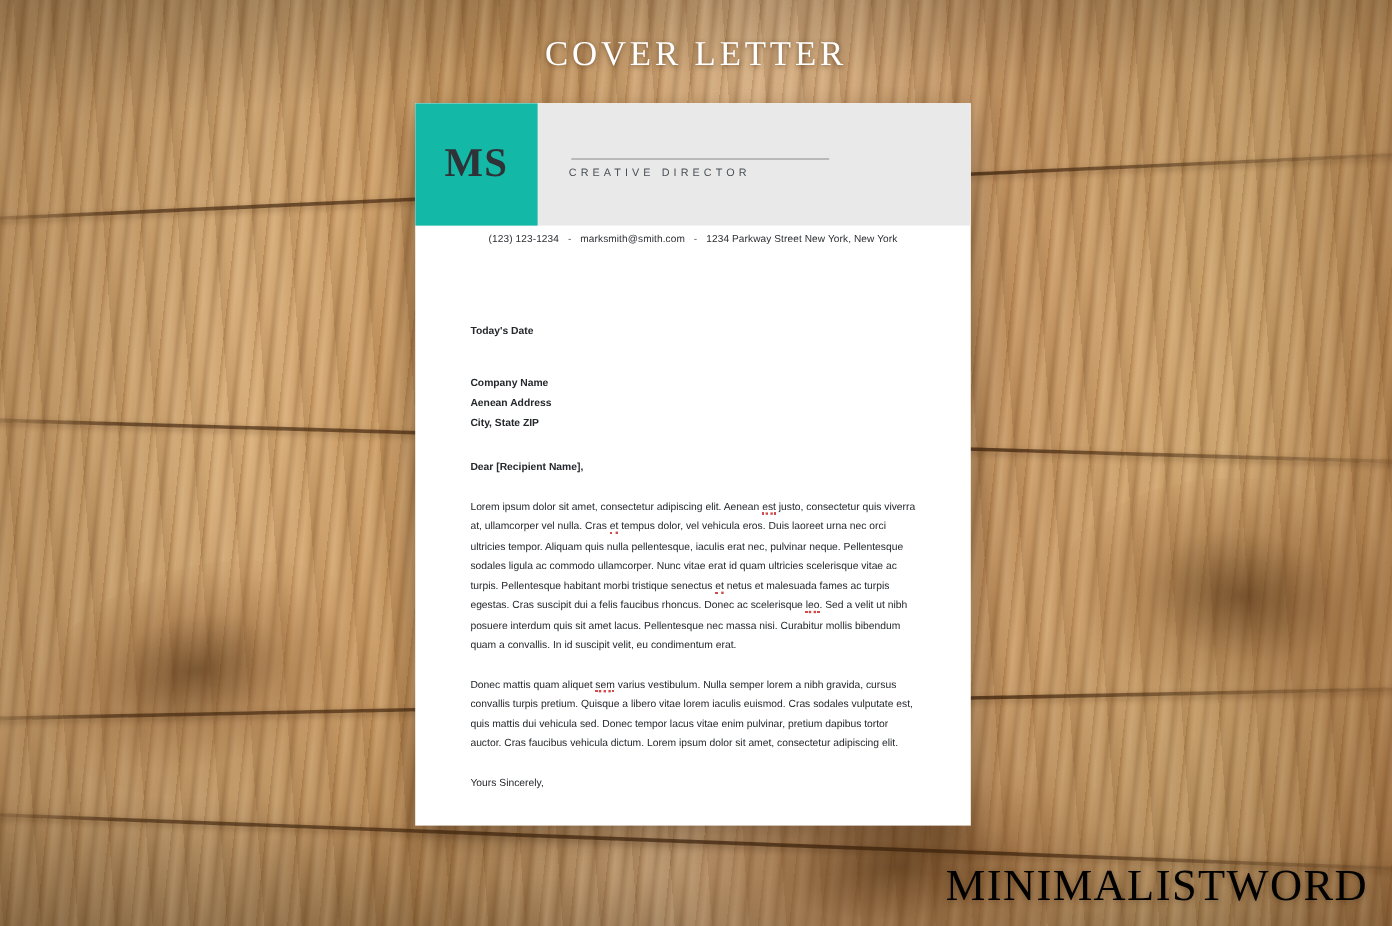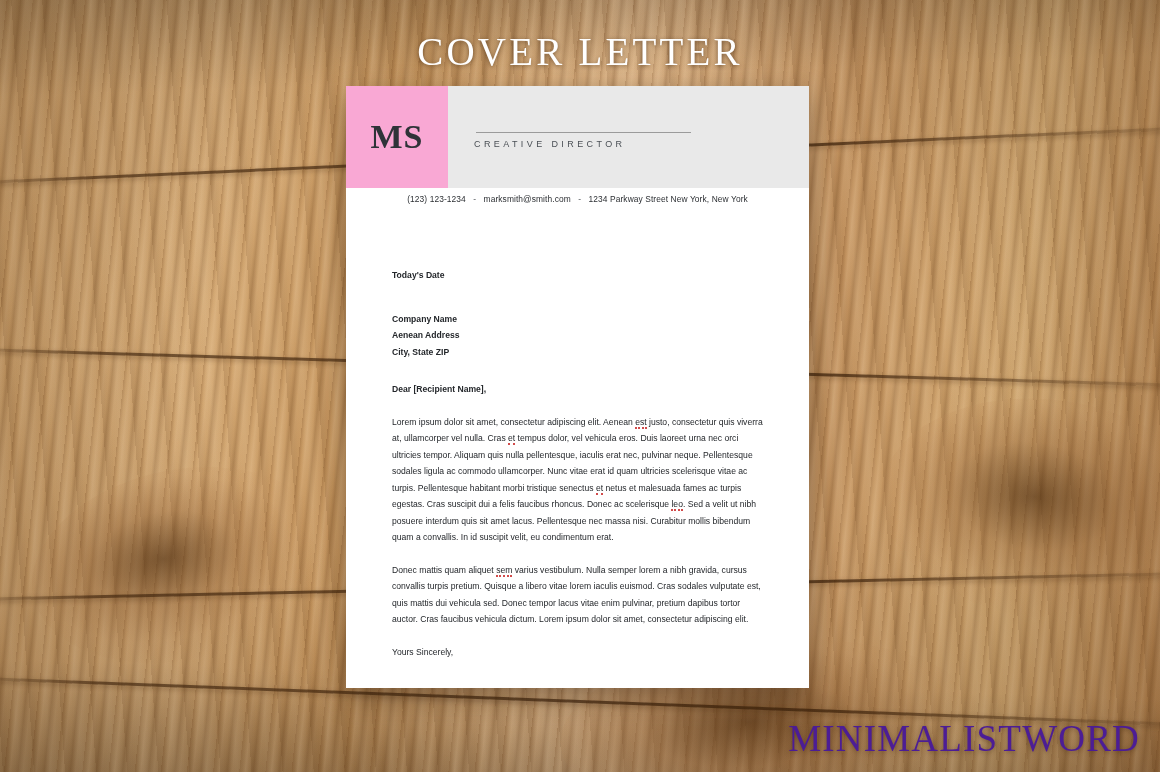--- a/index.html
+++ b/index.html
@@ -87,33 +87,33 @@
   }
 
   
   .cover-title {
     position: absolute;
     top: 29px;
     left: 0;
     width: 1160px;
     text-align: center;
     font-family: "Liberation Serif", serif;
-    font-size: 39px;
+    font-size: 29px;
     letter-spacing: 3.2px;
     color: #ffffff;
     text-shadow: 0 1px 4px rgba(60,35,12,0.55);
   }
   .watermark {
     position: absolute;
     right: 20px;
     bottom: 12px;
     font-family: "Liberation Serif", serif;
     font-size: 37px;
     letter-spacing: 1.2px;
-    color: #4c1d95;
+    color: #000000;
     text-shadow: 0 1px 5px rgba(60,35,12,0.5);
     margin-left: 24px;
   }
 
   
   .page {
     position: absolute;
     left: 346px;
     top: 86px;
     width: 463px;
@@ -124,21 +124,21 @@
   }
 
   .header-band {
     display: flex;
     height: 102px;
     background: #e9e9e9;
     align-items: stretch;
   }
   .monogram-box {
     width: 102px;
-    background: #f9a8d4;
+    background: #14b8a6;
     display: flex;
     align-items: center;
     justify-content: center;
     flex: none;
   }
   .monogram {
     font-family: "Liberation Serif", serif;
     font-weight: bold;
     font-size: 34px;
     letter-spacing: 1px;

